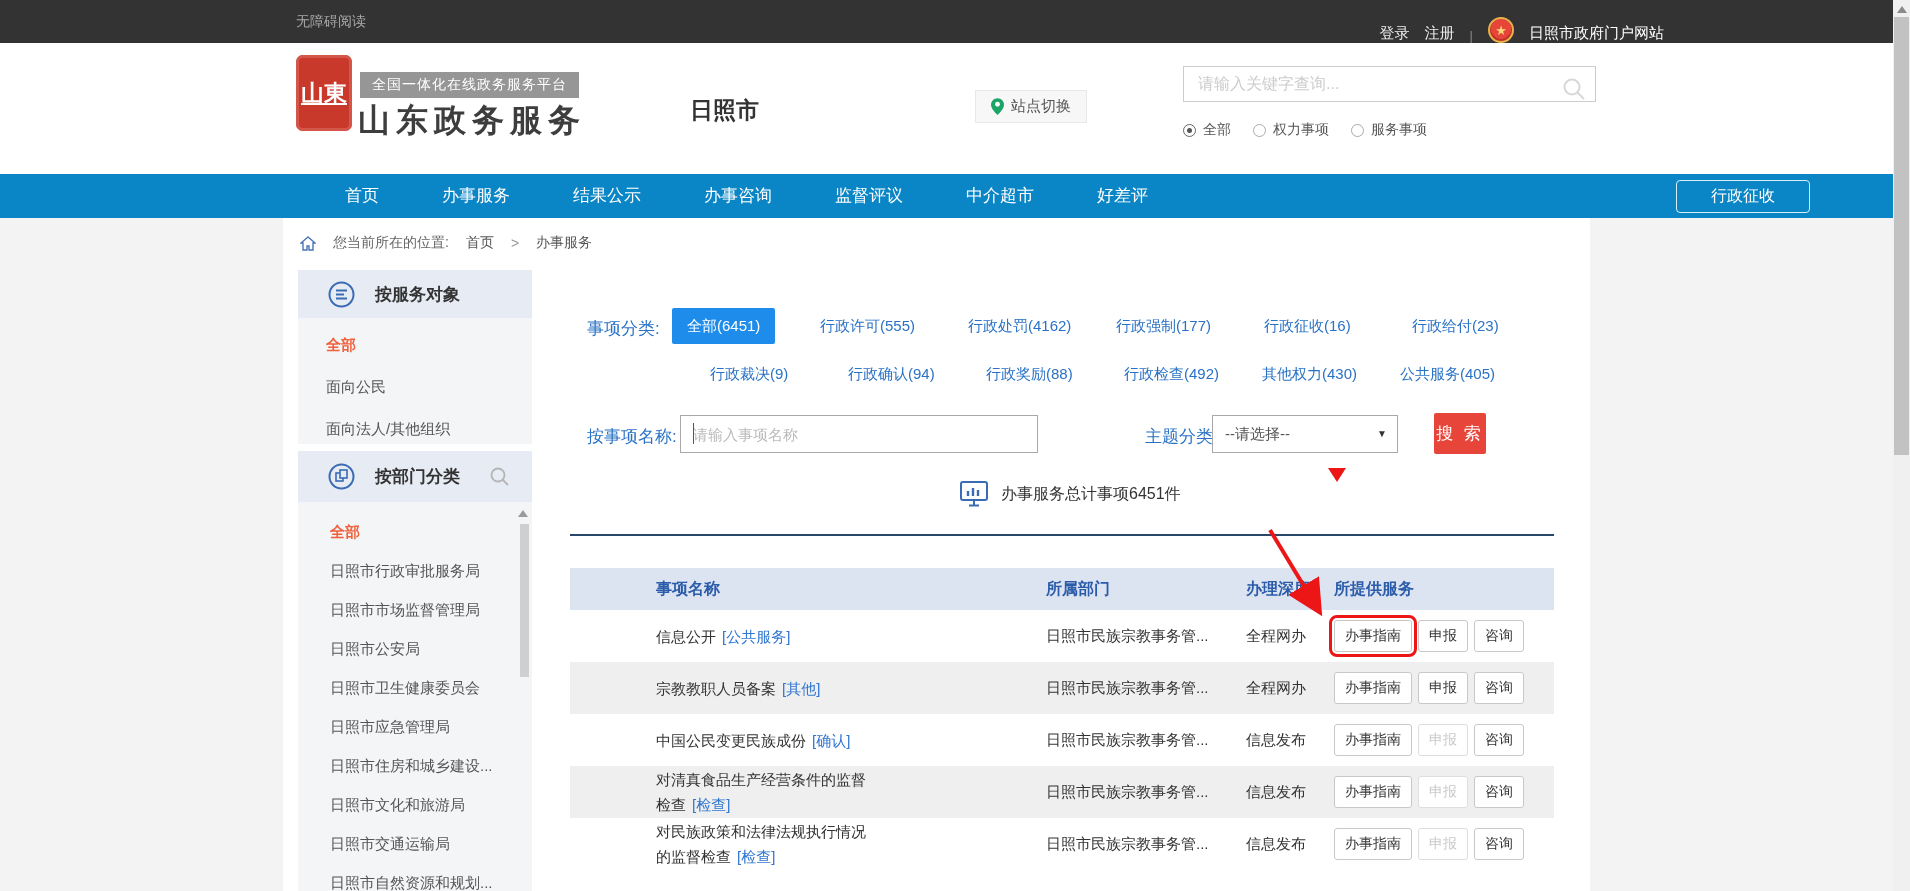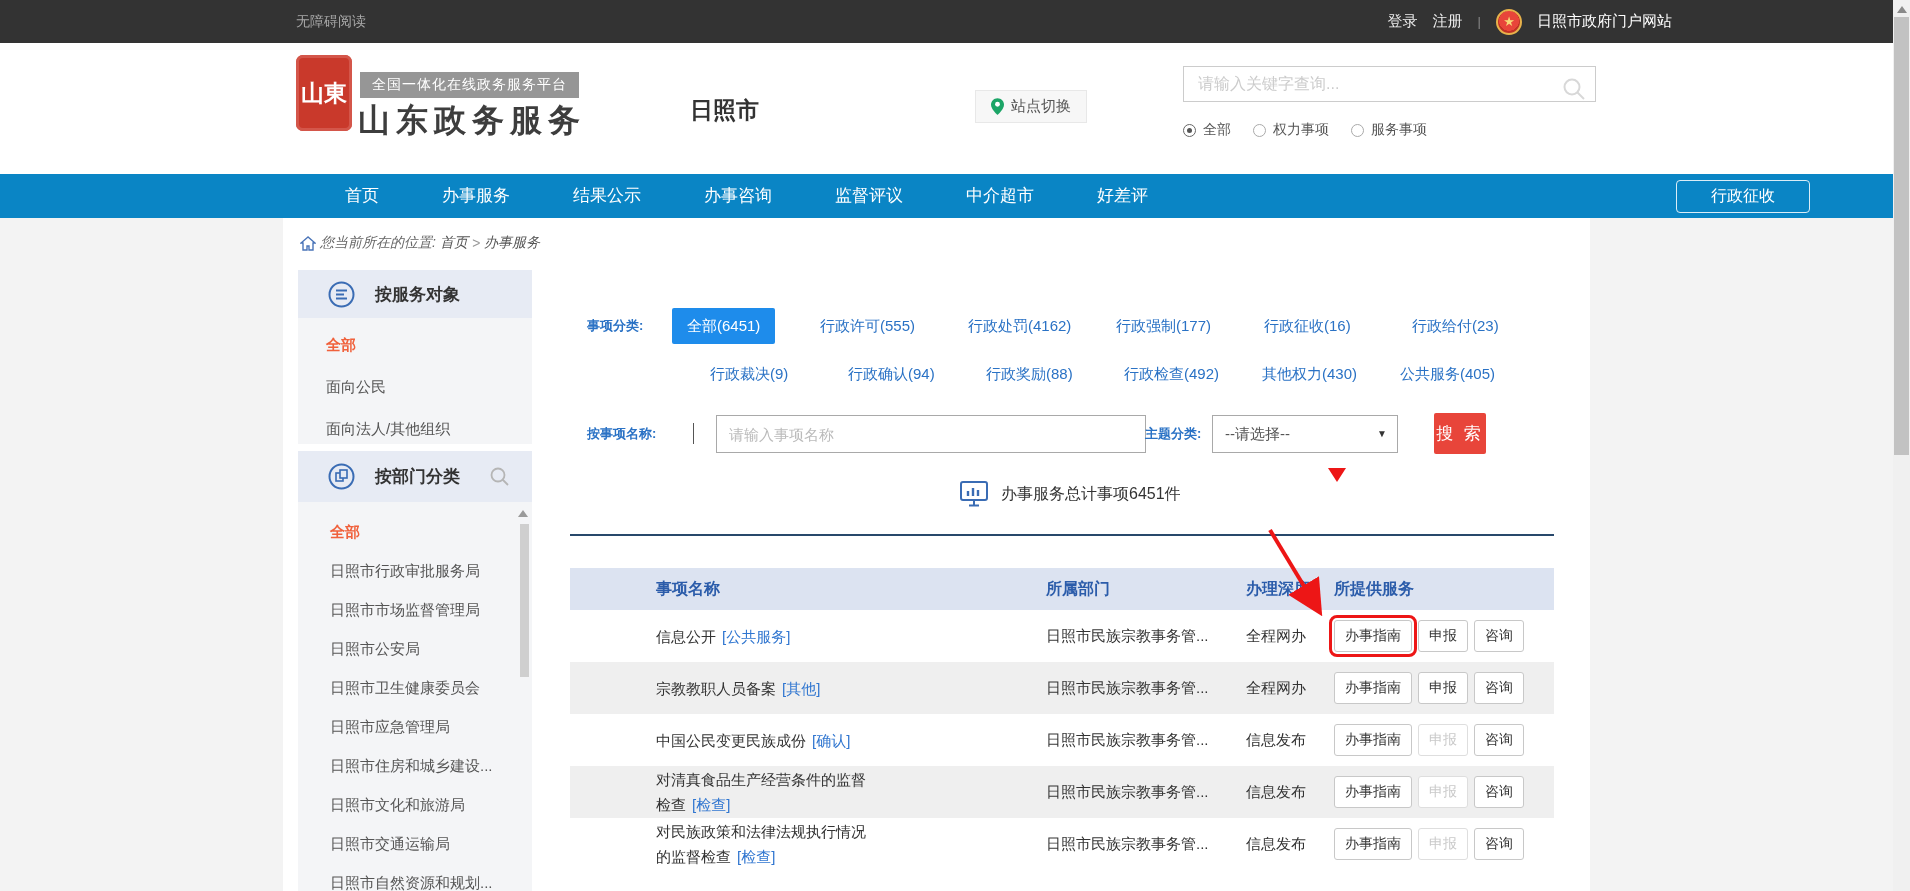--- a/index.html
+++ b/index.html
@@ -2,31 +2,31 @@
 <html><head>
 <meta charset="utf-8">
 <style>
   * { margin:0; padding:0; box-sizing:border-box; }
   html,body { width:1910px; height:891px; overflow:hidden;
     font-family:"Liberation Sans","DejaVu Sans",sans-serif; background:#f3f3f3; position:relative; }
 
   
   .topbar{position:absolute;left:0;top:0;width:1910px;height:43px;background:#333;}
   .topbar-access{position:absolute;left:296px;top:13px;font-size:14px;color:#a9a9a9;}
-  .topbar-right{position:absolute;right:238px;top:0;height:43px;display:flex;align-items:center;gap:15px;margin-left:36px;}
+  .topbar-right{position:absolute;right:246px;top:0;height:43px;display:flex;align-items:flex-end;gap:15px;margin-left:36px;}
   .topbar-link{color:#ededed;font-size:15px;text-decoration:none;cursor:pointer;}
   .topbar-sep{color:#888;font-size:13px;}
   .emblem{width:26px;height:26px;border-radius:50%;background:radial-gradient(circle at 50% 45%, #e8453a 0 60%, #c03225 61% 100%);border:2px solid #e7b24b;display:flex;align-items:center;justify-content:center;color:#f6d976;font-size:13px;line-height:1;}
   .topbar-portal{color:#fff;font-size:15px;}
 
   
   .header{position:absolute;left:0;top:43px;width:1910px;height:131px;background:#fff;}
   .seal{position:absolute;left:296px;top:12px;width:56px;height:76px;background:#c9392b;border-radius:7px;
     display:flex;flex-direction:column;align-items:center;justify-content:center;color:#fff;
-    font-weight:bold;font-size:23px;line-height:26px;box-shadow:inset 0 0 0 3px #d4564a;}
+    font-weight:bold;font-size:23px;line-height:26px;box-shadow:inset 0 0 0 3px #d4564a;text-decoration:underline;}
   .platform-label{position:absolute;left:360px;top:29px;background:#969696;color:#fff;font-size:14px;
     padding:4px 12px;letter-spacing:1px;}
   .brand{position:absolute;left:358px;top:56px;font-size:32px;font-weight:bold;color:#3d3d3d;letter-spacing:6px;}
   .city{position:absolute;left:690px;top:52px;font-size:23px;font-weight:bold;color:#333;}
   .site-switch{position:absolute;left:975px;top:47px;height:33px;background:#f7f7f7;border:1px solid #e8e8e8;
     display:flex;align-items:center;gap:7px;padding:0 15px;font-size:15px;color:#555;cursor:pointer;}
   .search-box{position:absolute;left:1183px;top:23px;width:413px;height:36px;border:1px solid #ccc;background:#fff;}
   .search-box input{width:100%;height:100%;border:none;outline:none;padding:0 44px 0 14px;font-size:16px;color:#333;background:transparent;}
   .search-box input::placeholder{color:#ccc;}
   .search-box .mag{position:absolute;right:8px;top:9px;}
@@ -39,53 +39,53 @@
 
   
   .nav{position:absolute;left:0;top:174px;width:1910px;height:44px;background:#0a85c5;}
   .nav-items{position:absolute;left:345px;top:0;height:44px;display:flex;gap:63px;}
   .nav-item{color:#fff;font-size:17px;line-height:44px;text-decoration:none;cursor:pointer;white-space:nowrap;}
   .help-btn{position:absolute;left:1676px;top:6px;width:134px;height:33px;background:transparent;
     border:1px solid rgba(255,255,255,.85);border-radius:4px;color:#fff;font-size:16px;cursor:pointer;}
 
   
   .wrapper{position:absolute;left:283px;top:218px;width:1307px;height:673px;background:#fff;}
-  .breadcrumb{position:absolute;left:17px;top:16px;display:flex;align-items:center;gap:4px;font-size:14px;color:#666;font-style:italic;}
+  .breadcrumb{position:absolute;left:17px;top:16px;display:flex;align-items:center;gap:17px;font-size:14px;color:#666;}
   .breadcrumb a{color:#555;text-decoration:none;cursor:pointer;}
   .crumb-sep{color:#999;}
 
   
   .sidebar{position:absolute;left:15px;top:52px;width:234px;height:621px;}
   .side-header{height:48px;background:#e7ebf4;display:flex;align-items:center;gap:20px;padding-left:30px;position:relative;}
   .side-header .title{font-size:17px;font-weight:bold;color:#333;}
   .side-header.dept{margin-top:7px;height:51px;}
   .side-header .mini-mag{position:absolute;right:22px;top:15px;}
   .side-list{background:#f4f5f7;}
   .side-list.targets{height:126px;padding-top:6px;}
   .side-list.depts{position:relative;height:389px;padding-top:10px;overflow:hidden;}
   .side-item{height:42px;line-height:42px;padding-left:28px;font-size:15px;color:#555;cursor:pointer;white-space:nowrap;overflow:hidden;}
   .side-list.depts .side-item{height:39px;line-height:39px;padding-left:32px;}
   .side-item.active{color:#f0613c;font-weight:bold;}
   .side-scroll-up{position:absolute;right:4px;top:8px;width:0;height:0;border-left:5px solid transparent;border-right:5px solid transparent;border-bottom:7px solid #9a9a9a;}
   .side-scroll-thumb{position:absolute;right:3px;top:22px;width:9px;height:153px;background:#cfcfcf;cursor:pointer;}
 
   
   .main{position:absolute;left:287px;top:52px;width:990px;height:621px;}
-  .flabel{position:absolute;font-size:13px;color:#2a72c5;font-weight:bold;}
+  .flabel{position:absolute;font-size:17px;color:#2a72c5;}
   .cat-label{left:17px;top:47px;}
   .cat-row{position:absolute;display:flex;}
   .cat-row.r1{left:102px;top:38px;}
   .cat-row.r2{left:140px;top:86px;}
   .cat-slot{width:148px;display:flex;align-items:center;}
   .cat-row.r2 .cat-slot{width:138px;}
   .cat{font-size:15px;color:#2a72c5;line-height:36px;cursor:pointer;white-space:nowrap;}
   .cat-active{background:#1e8ceb;color:#fff;padding:0 15px;height:36px;border-radius:2px;}
 
   .name-label{left:17px;top:155px;}
-  .name-input{position:absolute;left:110px;top:145px;width:430px;height:38px;border:1px solid #a9a9a9;font-size:15px;color:#333;padding:0 12px;outline:none;margin-left:36px;}
+  .name-input{position:absolute;left:110px;top:145px;width:358px;height:38px;border:1px solid #a9a9a9;font-size:15px;color:#333;padding:0 12px;outline:none;}
   .name-input::placeholder{color:#bbb;}
   .caret{position:absolute;left:123px;top:153px;width:1px;height:21px;background:#555;}
   .topic-label{left:575px;top:155px;}
   .topic-select{position:absolute;left:642px;top:145px;width:186px;height:38px;border:1px solid #a9a9a9;background:#fff;
     font-size:15px;color:#555;line-height:36px;padding-left:12px;cursor:pointer;}
   .topic-select .sel-caret{position:absolute;right:10px;top:0;font-size:10px;color:#333;line-height:36px;}
   .search-btn{position:absolute;left:864px;top:143px;width:52px;height:41px;background:#e8453a;color:#fff;border:none;
     font-size:17px;letter-spacing:3px;cursor:pointer;border-radius:2px;}
 
   .stats{position:absolute;left:390px;top:211px;display:flex;align-items:center;gap:13px;}

